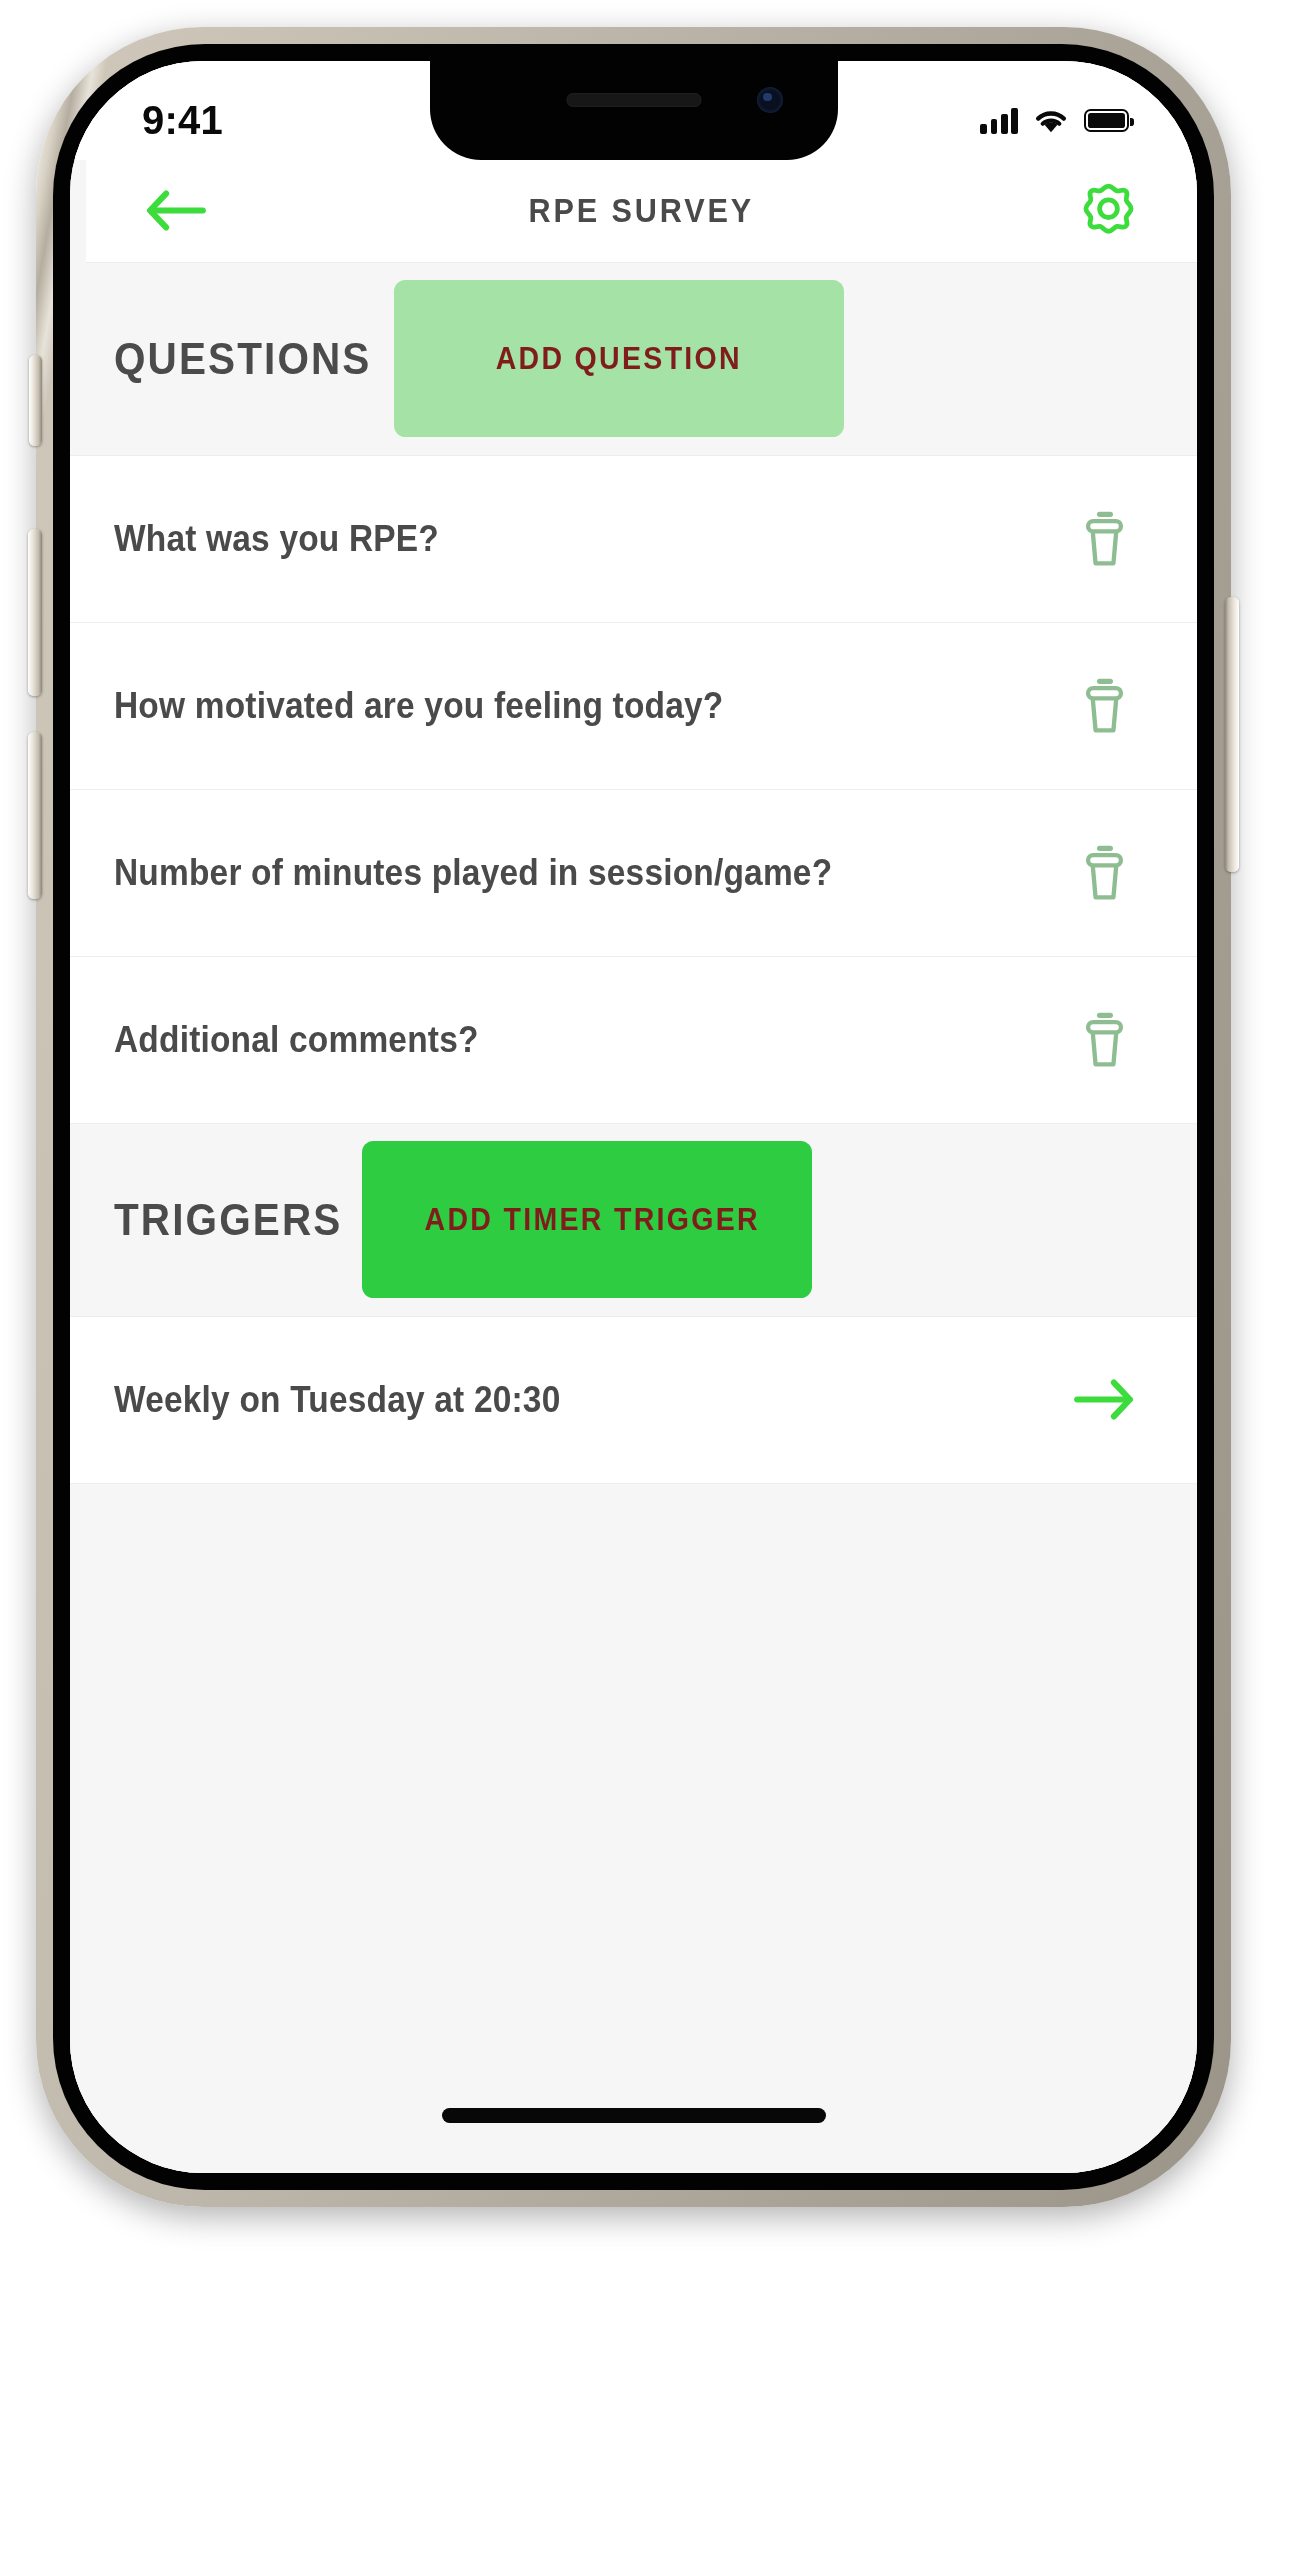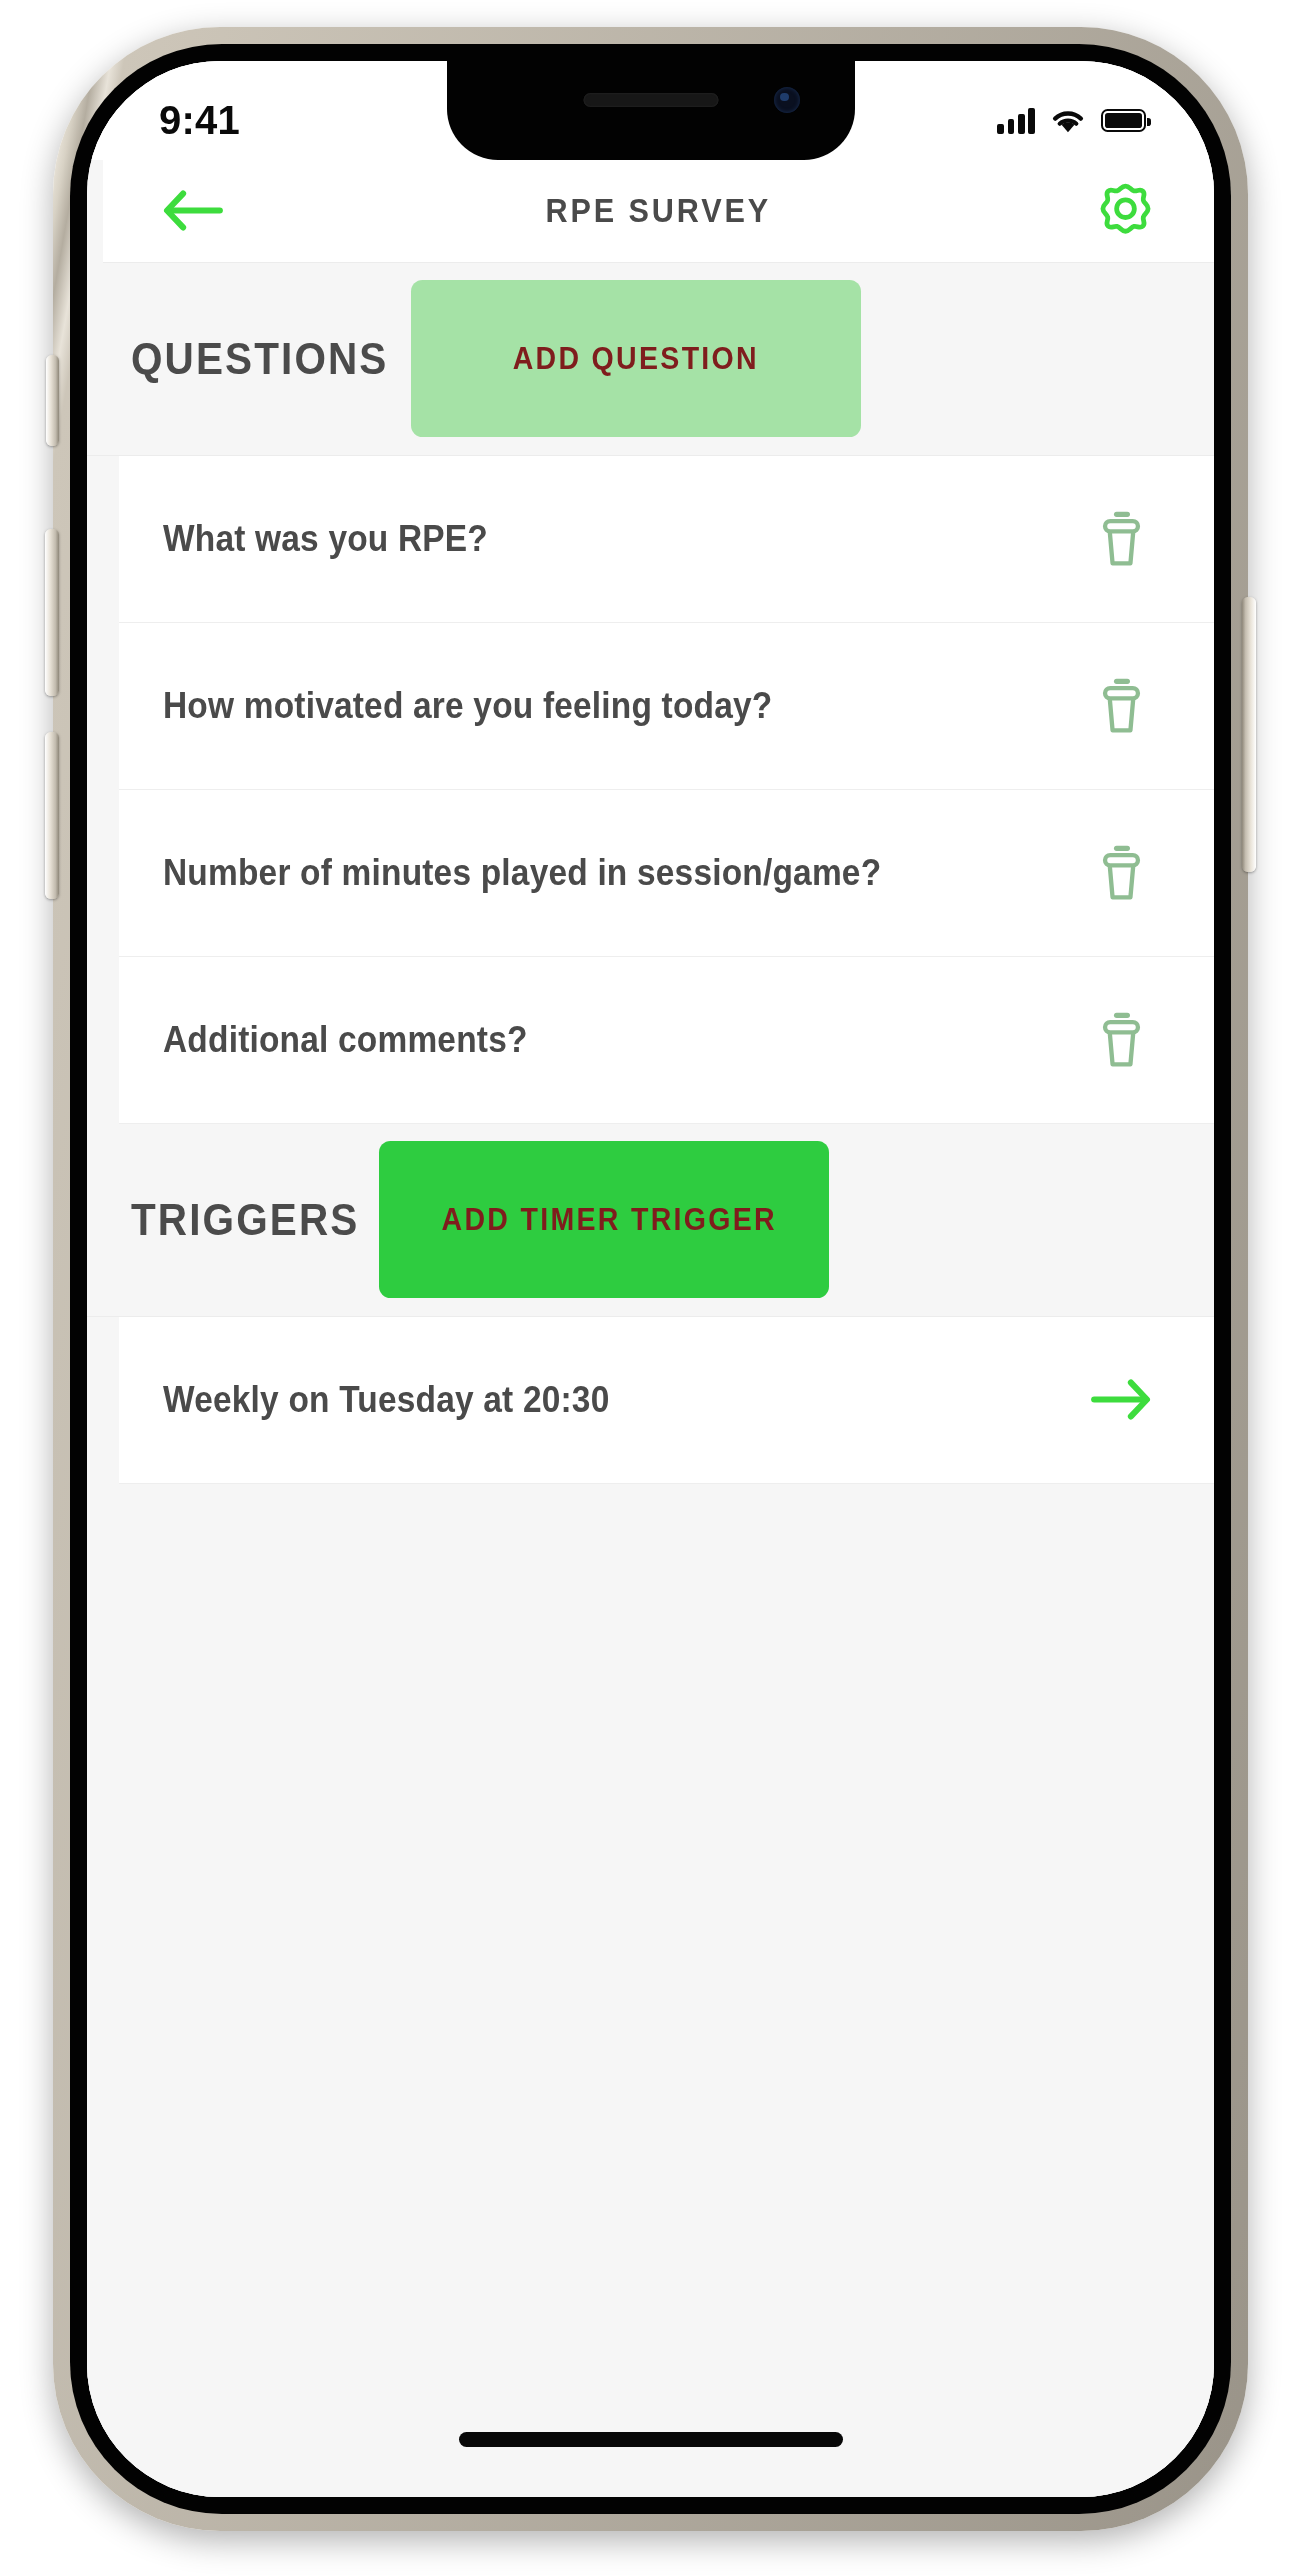--- a/index.html
+++ b/index.html
@@ -15,24 +15,24 @@
   
   .stage {
     position: relative;
     width: 1301px;
     height: 2576px;
     background: #ffffff;
   }
 
   .device {
     position: absolute;
-    left: 53px;
+    left: 36px;
     top: 26.6px;
     width: 1195px;
-    height: 2504px;
+    height: 2180px;
   }
 
   
   .frame-metal {
     position: absolute;
     inset: 0;
     border-radius: 167px;
     background:
       linear-gradient(100deg,
         #6f6a60 0px, #cdc6b8 9.5px, #efeae0 21px, #d8d2c5 34px,
@@ -231,21 +231,20 @@
   
   .row {
     height: 167px;
     background: #ffffff;
     display: flex;
     align-items: center;
     justify-content: space-between;
     padding: 0 53px 0 44px;
     border-bottom: 1.9px solid #eeeeee;
     cursor: pointer;
-    margin-left: 32px;
   }
   .row-label {
     font-size: 36px;
     font-weight: 700;
     color: #4a4a4a;
     font-family: "Liberation Sans", sans-serif;
     transform: scaleX(.93);
     transform-origin: left center;
     letter-spacing: 0.2px;
   }

